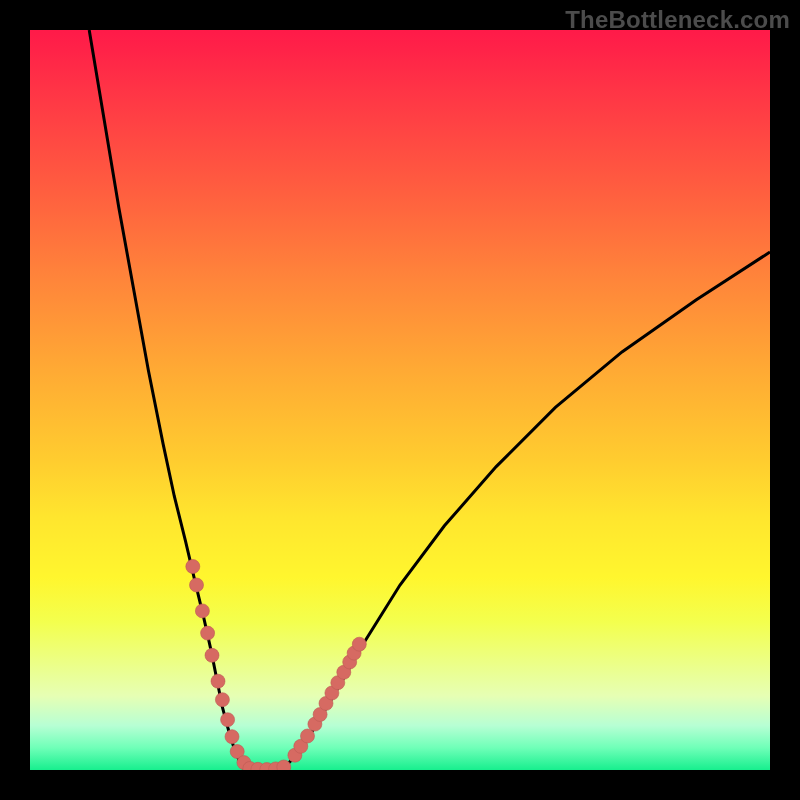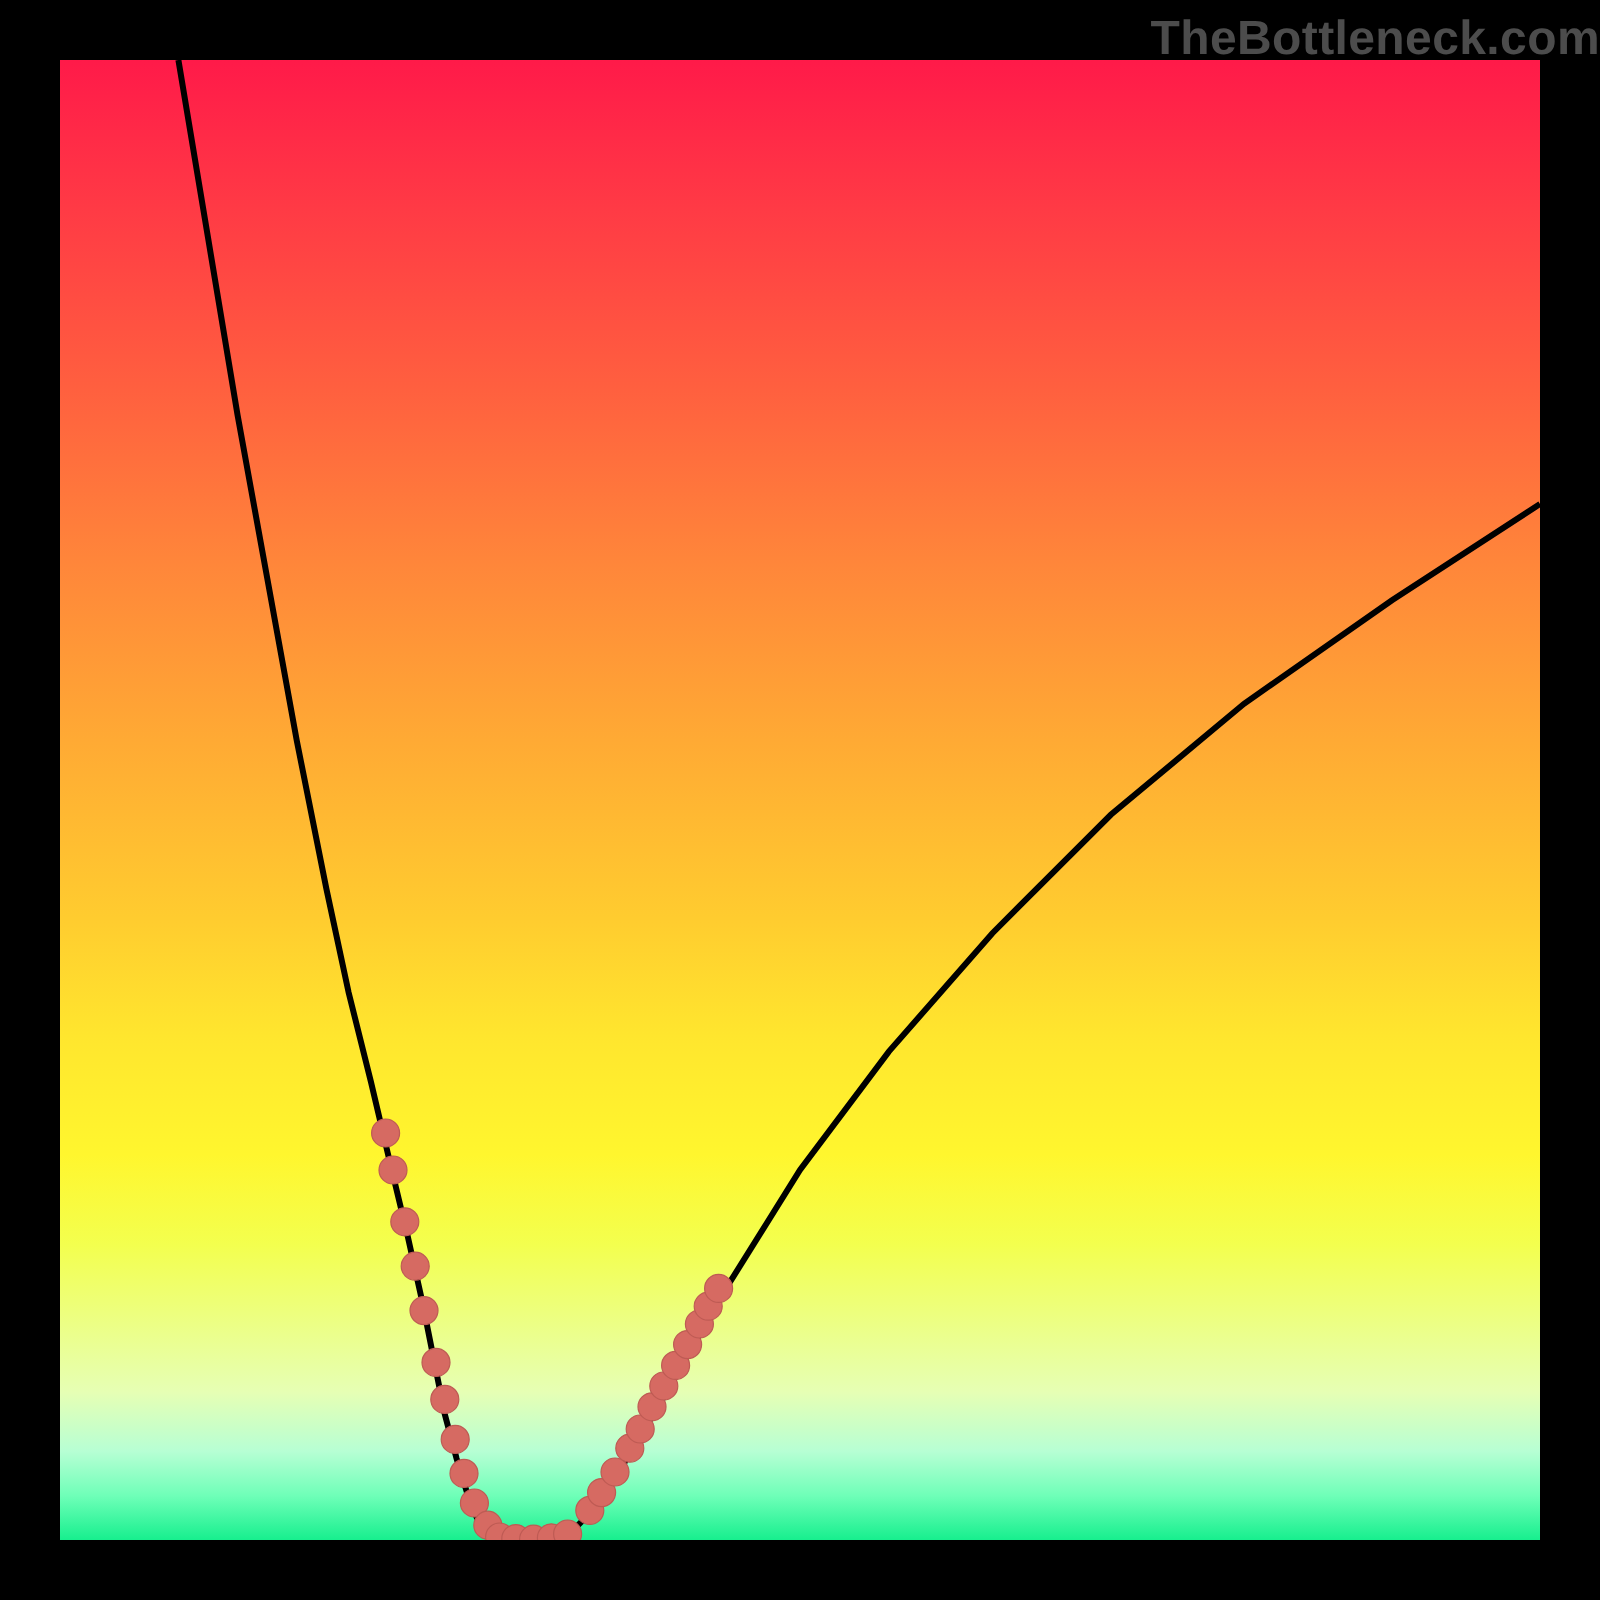--- a/index.html
+++ b/index.html
@@ -13,21 +13,21 @@
   }
   .frame {
     position: relative;
     width: 800px;
     height: 800px;
     background: #000;
   }
   .watermark {
     position: absolute;
     top: 6px;
-    right: 0;
+    right: 10px;
     color: #4c4c4c;
     font-size: 24px;
     font-weight: 600;
     letter-spacing: 0.2px;
     z-index: 10;
   }
   .plot {
     position: absolute;
     left: 30px;
     top: 30px;

